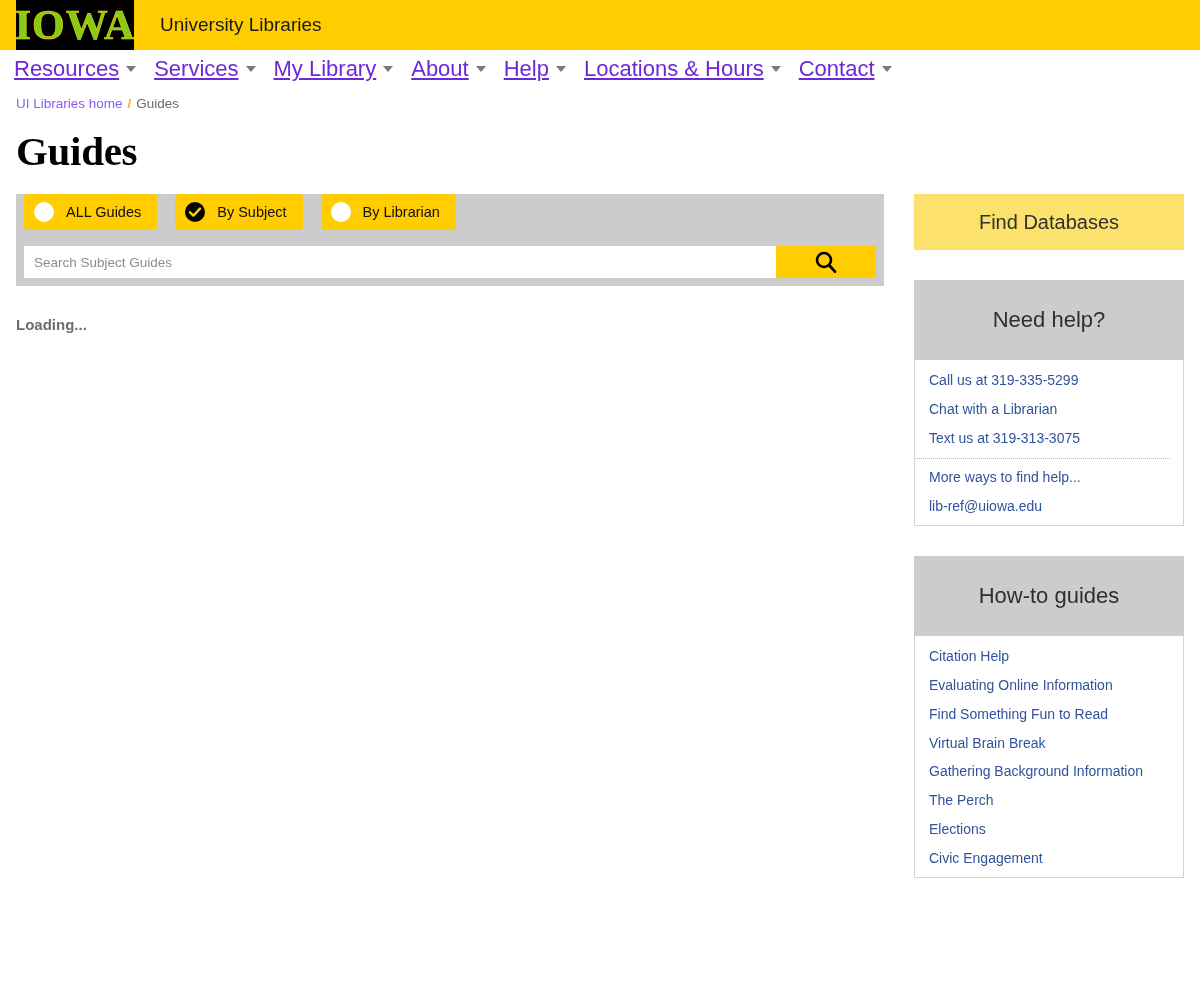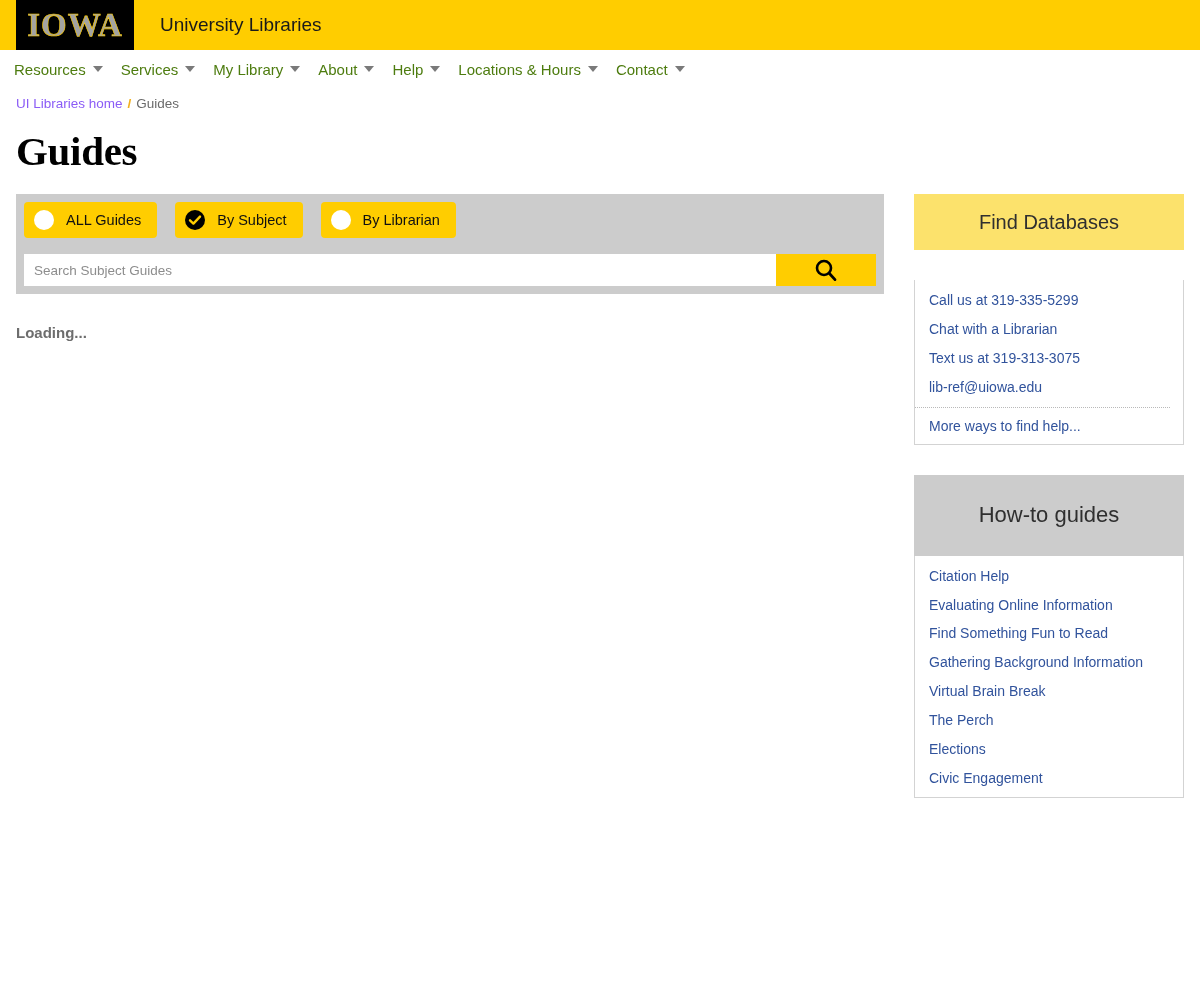--- a/index.html
+++ b/index.html
@@ -22,24 +22,24 @@
   .logo-block {
     width: 118px;
     height: 50px;
     margin-left: 16px;
     background: #000000;
     display: flex;
     align-items: center;
     justify-content: center;
   }
   .logo-text {
-    color: #a3a3a3;
+    color: #84cc16;
     font-family: "Liberation Serif", serif;
     font-weight: bold;
-    font-size: 33px;
+    font-size: 42px;
     letter-spacing: 1px;
     line-height: 1;
     -webkit-text-stroke: 0.6px #ffcd00;
   }
   .site-tagline {
     margin-left: 26px;
     font-size: 19px;
     color: #1a1a1a;
     font-weight: 400;
   }
@@ -48,25 +48,26 @@
   .main-nav {
     height: 38px;
     display: flex;
     align-items: center;
     padding-left: 14px;
     background: #ffffff;
   }
   .nav-item {
     display: flex;
     align-items: center;
-    font-size: 15px;
-    color: #4d7c0f;
+    font-size: 22px;
+    color: #6d28d9;
     margin-right: 18px;
     cursor: pointer;
     white-space: nowrap;
+    text-decoration: underline;
   }
   .caret {
     display: inline-block;
     width: 0; height: 0;
     margin-left: 7px;
     border-left: 5px solid transparent;
     border-right: 5px solid transparent;
     border-top: 6px solid #7a7a7a;
   }
 
@@ -94,21 +95,21 @@
   }
 
   
   .columns { display: flex; align-items: flex-start; margin-top: 22px; }
   .col-main { width: 868px; }
   .col-side { width: 270px; margin-left: 30px; }
 
   
   .guide-search-box {
     background: #cccccc;
-    padding: 8px 0 0 0;
+    padding: 0 0 0 0;
     width: 868px;
   }
   .toggle-row {
     display: flex;
     padding: 0 8px 16px 8px;
   }
   .toggle-btn {
     background: #ffcd00;
     border: none;
     border-radius: 4px;
@@ -302,38 +303,39 @@
 
     </div>
 
     <aside class="col-side">
 
       <section class="side-panel">
         <div class="panel-head yellow">Find Databases</div>
       </section>
 
       <section class="side-panel">
+        <div class="panel-head">Need help?</div>
         <div class="panel-body">
           <a class="panel-link" href="#">Call us at 319-335-5299</a>
           <a class="panel-link" href="#">Chat with a Librarian</a>
           <a class="panel-link" href="#">Text us at 319-313-3075</a>
+          <a class="panel-link separated" href="#">More ways to find help...</a>
           <a class="panel-link" href="#">lib-ref@uiowa.edu</a>
-          <a class="panel-link separated" href="#">More ways to find help...</a>
         </div>
       </section>
 
 
       <section class="side-panel">
         <div class="panel-head">How-to guides</div>
         <div class="panel-body">
           <a class="panel-link" href="#">Citation Help</a>
           <a class="panel-link" href="#">Evaluating Online Information</a>
           <a class="panel-link" href="#">Find Something Fun to Read</a>
+          <a class="panel-link" href="#">Virtual Brain Break</a>
           <a class="panel-link" href="#">Gathering Background Information</a>
-          <a class="panel-link" href="#">Virtual Brain Break</a>
           <a class="panel-link" href="#">The Perch</a>
           <a class="panel-link" href="#">Elections</a>
           <a class="panel-link" href="#">Civic Engagement</a>
 
         </div>
       </section>
 
     </aside>
 
   </div>

